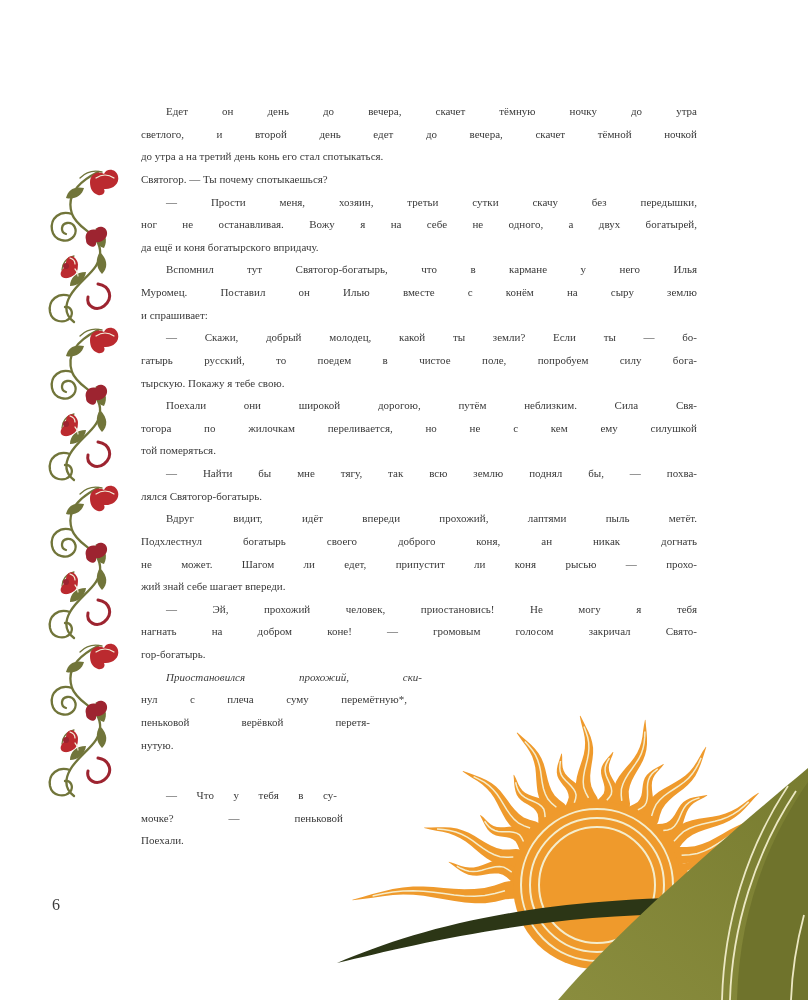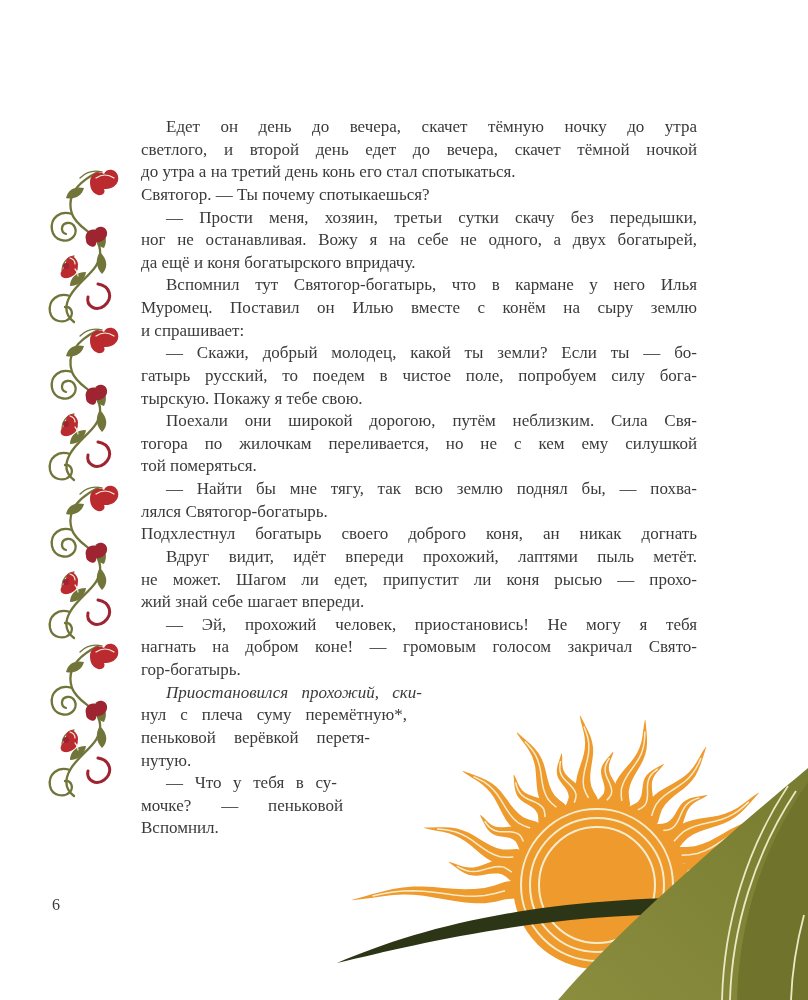--- a/index.html
+++ b/index.html
@@ -9,22 +9,22 @@
     --hill-green:#7c8034; --hill-green-dark:#6f732c; --hill-stitch-cream:#ece8c3;
     --ridge-dark-green:#2c3616;
   }
   html,body{margin:0;padding:0;}
   body{background:#ffffff;}
   .page{
     position:relative; width:808px; height:1000px; background:var(--paper);
     overflow:hidden; font-family:"Liberation Serif","DejaVu Serif",serif;
   }
   .story{
-    position:absolute; left:141px; top:116px; width:556px;
-    color:var(--text); font-size:17px;
+    position:absolute; left:141px; top:100px; width:556px;
+    color:var(--text); font-size:11px;
   }
   .ln{
     box-sizing:border-box; width:556px; height:22.63px; line-height:22.63px;
     text-align:justify; text-align-last:justify; overflow:visible; white-space:normal;
   }
   .ln.last{ text-align-last:left; }
   .ln.ind{ padding-left:25px; }
   .pagenum{
     position:absolute; left:52px; top:896px; font-size:16px; color:#3d3d3d;
   }
@@ -95,34 +95,34 @@
       <div class="ln">Муромец. Поставил он Илью вместе с конём на сыру землю</div>
       <div class="ln last">и спрашивает:</div>
       <div class="ln ind">— Скажи, добрый молодец, какой ты земли? Если ты — бо-</div>
       <div class="ln">гатырь русский, то поедем в чистое поле, попробуем силу бога-</div>
       <div class="ln last">тырскую. Покажу я тебе свою.</div>
       <div class="ln ind">Поехали они широкой дорогою, путём неблизким. Сила Свя-</div>
       <div class="ln">тогора по жилочкам переливается, но не с кем ему силушкой</div>
       <div class="ln last">той померяться.</div>
       <div class="ln ind">— Найти бы мне тягу, так всю землю поднял бы, — похва-</div>
       <div class="ln last">лялся Святогор-богатырь.</div>
+      <div class="ln ind">Вдруг видит, идёт впереди прохожий, лаптями пыль метёт.</div>
       <div class="ln">Подхлестнул богатырь своего доброго коня, ан никак догнать</div>
-      <div class="ln ind">Вдруг видит, идёт впереди прохожий, лаптями пыль метёт.</div>
       <div class="ln">не может. Шагом ли едет, припустит ли коня рысью — прохо-</div>
       <div class="ln last">жий знай себе шагает впереди.</div>
       <div class="ln ind">— Эй, прохожий человек, приостановись! Не могу я тебя</div>
       <div class="ln">нагнать на добром коне! — громовым голосом закричал Свято-</div>
       <div class="ln last">гор-богатырь.</div>
       <div class="ln ind" style="width: 281px; font-style: italic;">Приостановился прохожий, ски-</div>
       <div class="ln" style="width: 266px;">нул с плеча суму перемётную*,</div>
       <div class="ln" style="width: 229px;">пеньковой верёвкой перетя-</div>
       <div class="ln last">нутую.</div>
-      <div class="ln ind" style="width: 196px;">— Что у тебя в су-</div>
+      <div class="ln ind" style="width: 196px; margin-top: 28px;">— Что у тебя в су-</div>
       <div class="ln" style="width: 202px;">мочке? — пеньковой</div>
-      <div class="ln last">Вспомнил.</div>
+      <div class="ln last">Поехали.</div>
     </div>
 
   <svg class="illus" width="478" height="310" viewBox="0 0 478 310" aria-hidden="true">
     <defs>
       <linearGradient id="hillGrad" x1="0" y1="1" x2="1" y2="0">
         <stop offset="0" stop-color="#8a8d3e"></stop>
         <stop offset="1" stop-color="#787c30"></stop>
       </linearGradient>
     </defs>
     <g id="sunRays">

